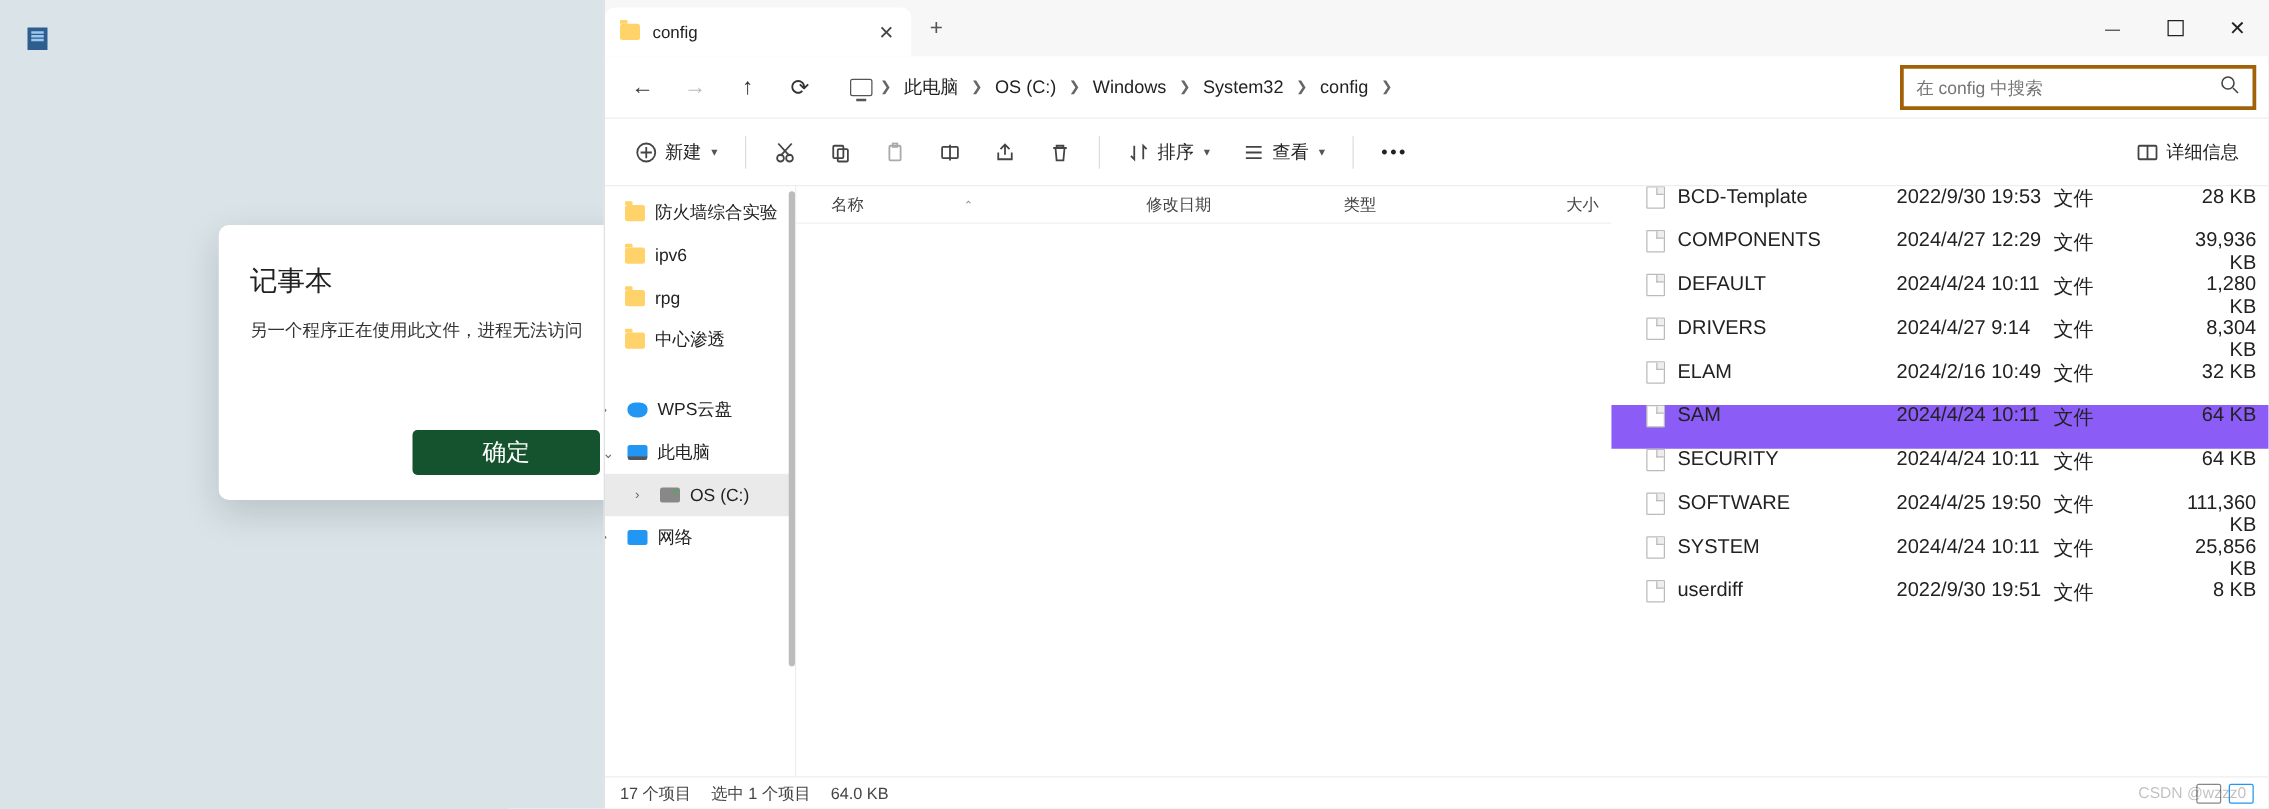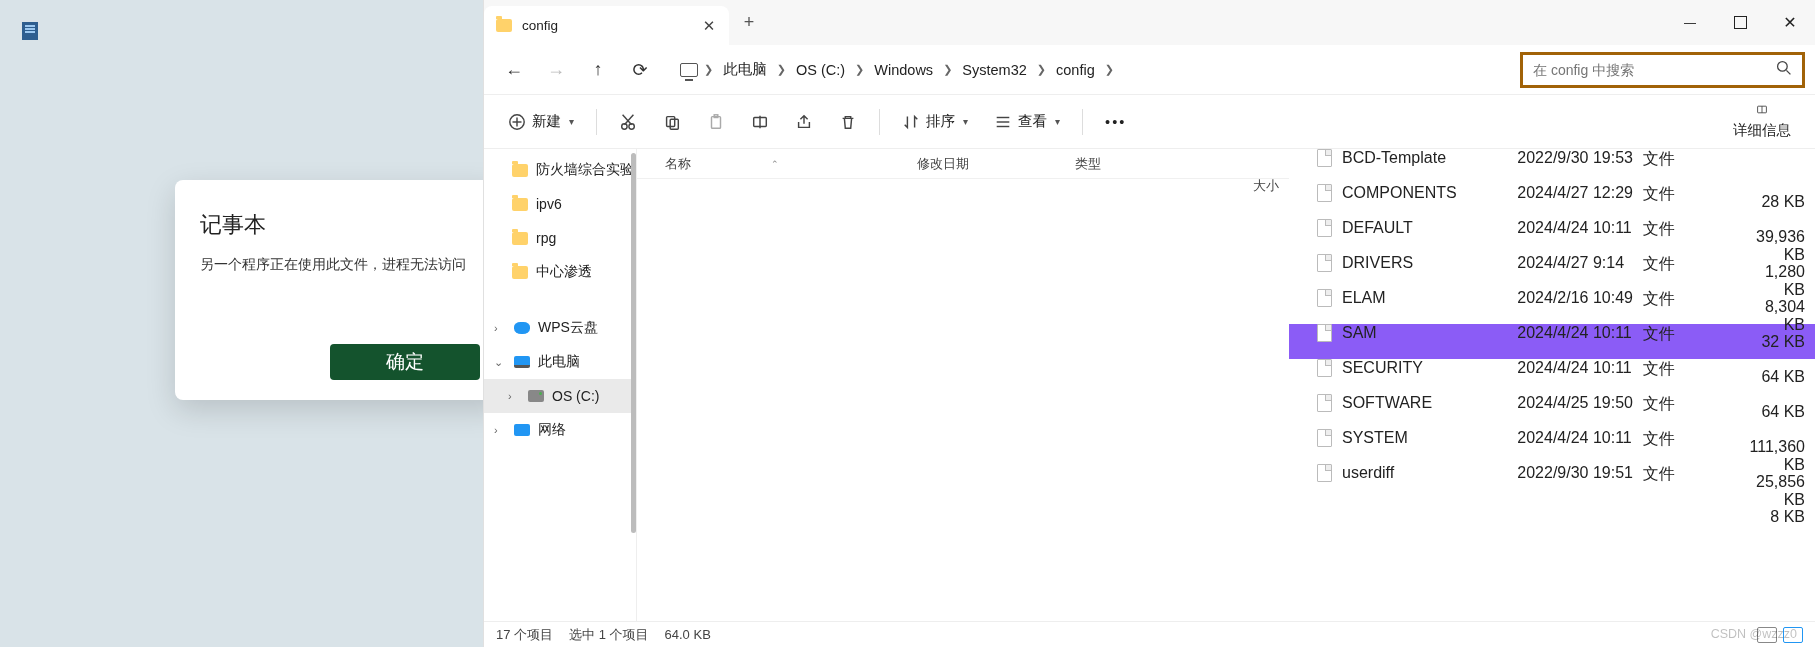--- a/index.html
+++ b/index.html
@@ -42,47 +42,47 @@
 .pc-icon::after { content:""; position:absolute; bottom:-5px; left:4px; right:4px; height:2px; background:#555; }
 .search { width:285px; height:36px; border:3px solid #a16207; display:flex; align-items:center; padding:0 10px; gap:8px; font-size:14px; color:#888; }
 .search input { border:none; outline:none; flex:1; font-size:14px; color:#333; }
 
 
 .toolbar { height:54px; display:flex; align-items:center; padding:0 14px; gap:6px; border-bottom:1px solid #eee; }
 .tbtn { height:36px; padding:0 10px; display:flex; align-items:center; gap:6px; font-size:14.5px; color:#222; border-radius:4px; cursor:pointer; }
 .tbtn svg, .tbtn .i { width:18px; height:18px; }
 .tsep { width:1px; height:26px; background:#ddd; margin:0 6px; }
 .tbtn .chev { font-size:10px; color:#555; margin-left:2px; }
-.details { margin-left:auto;flex-direction:column; }
+.details { margin-left:auto; }
 
 
 .body { flex:1; display:flex; min-height:0; }
 .nav { width:153px; border-right:1px solid #eee; overflow-y:auto; padding-top:4px; position:relative; }
 .nav::after { content:""; position:absolute; right:0; top:4px; width:5px; height:380px; background:#bcbcbc; border-radius:3px; }
-.nav-item { height:34px; display:flex; align-items:center; padding-left:28px; gap:8px; font-size:14px; color:#222; cursor:pointer; white-space:nowrap; }
+.nav-item { height:34px; display:flex; align-items:center; padding-left:16px; gap:8px; font-size:14px; color:#222; cursor:pointer; white-space:nowrap; }
 .nav-item.indent { padding-left:42px; }
 .nav-item.sel { background:#eaeaea; }
 .nav-item .twist { width:12px; font-size:11px; color:#666; margin-left:-18px; }
 .fld { width:16px; height:13px; background:#ffd26a; border-radius:2px; position:relative; flex-shrink:0; }
 .fld::before { content:""; position:absolute; top:-3px; left:0; width:6px; height:3px; background:#ffd26a; border-radius:1px 1px 0 0; }
 .wps-i { width:16px; height:12px; background:#2196f3; border-radius:40% 40% 45% 45%; }
 .pc-small { width:16px; height:12px; background:#2196f3; border-radius:2px; border-bottom:3px solid #555; }
 .drive-i { width:16px; height:12px; background:#888; border-radius:2px; position:relative; }
 .drive-i::after { content:""; position:absolute; right:2px; top:2px; width:3px; height:3px; background:#4caf50; border-radius:50%; }
 .net-i { width:16px; height:12px; background:#2196f3; border-radius:2px; }
 .nav-spacer { height:22px; }
 
 
 .files { flex:1; display:flex; flex-direction:row; min-width:0; }
 .cols { height:30px; display:flex; align-items:center; font-size:13px; color:#444; border-bottom:1px solid #f0f0f0; }
 .c-name { width:280px; padding-left:28px; display:flex; align-items:center; gap:80px; }
 .sort-ind { font-size:9px; color:#888; }
 .c-date { width:158px; }
 .c-type { width:128px; }
-.c-size { width:86px; text-align:right; padding-right:10px;margin-top:44px; }
+.c-size { width:86px; text-align:right; padding-right:10px; }
 .rows { flex:1; overflow:auto; }
 .row { height:35px; display:flex; align-items:flex-start; font-size:16px; color:#222; }
 .row.sel { background:#8b5cf6; }
 .row .c-name { display:flex; align-items:center; gap:10px; }
 .file-i { width:15px; height:18px; border:1px solid #bbb; border-radius:1px; position:relative; flex-shrink:0; background:#fff; }
 .file-i::after { content:""; position:absolute; top:0; right:0; width:5px; height:5px; background:#eee; border-left:1px solid #bbb; border-bottom:1px solid #bbb; }
 
 
 .status { height:26px; display:flex; align-items:center; padding:0 12px; gap:16px; font-size:13px; color:#444; border-top:1px solid #eee; }
 .status .icons { margin-left:auto; display:flex; gap:6px; }

